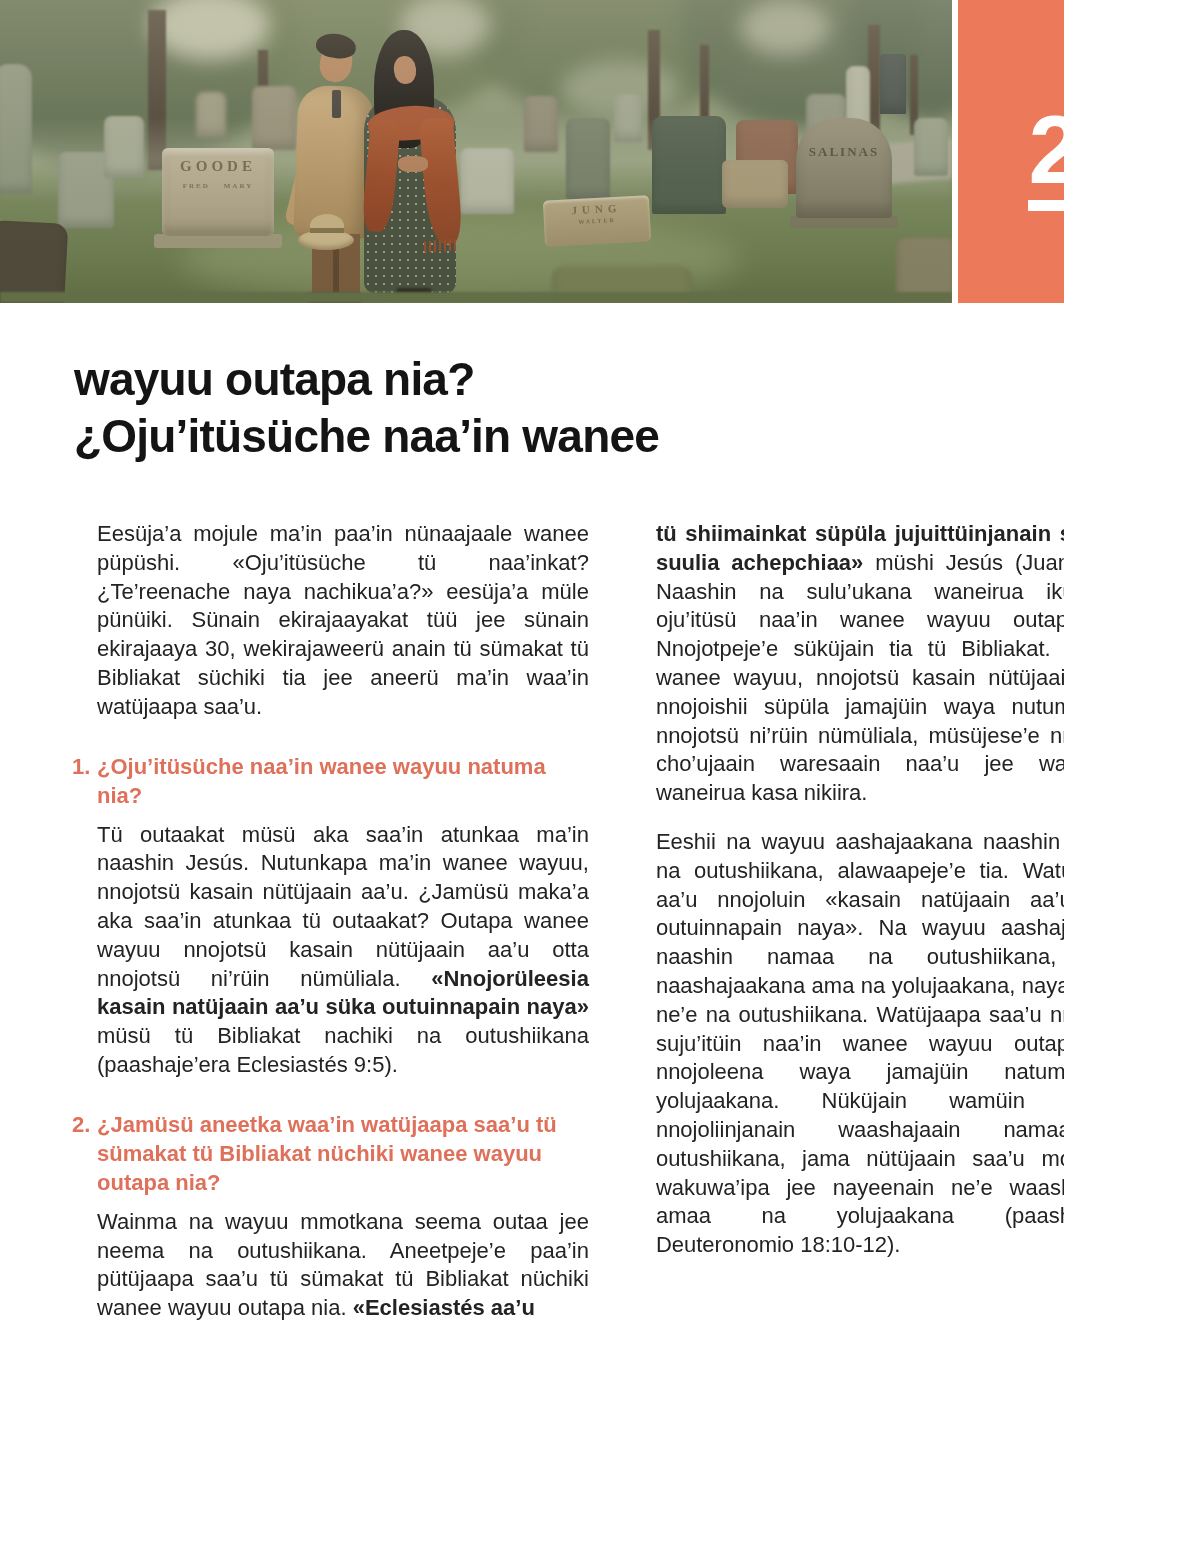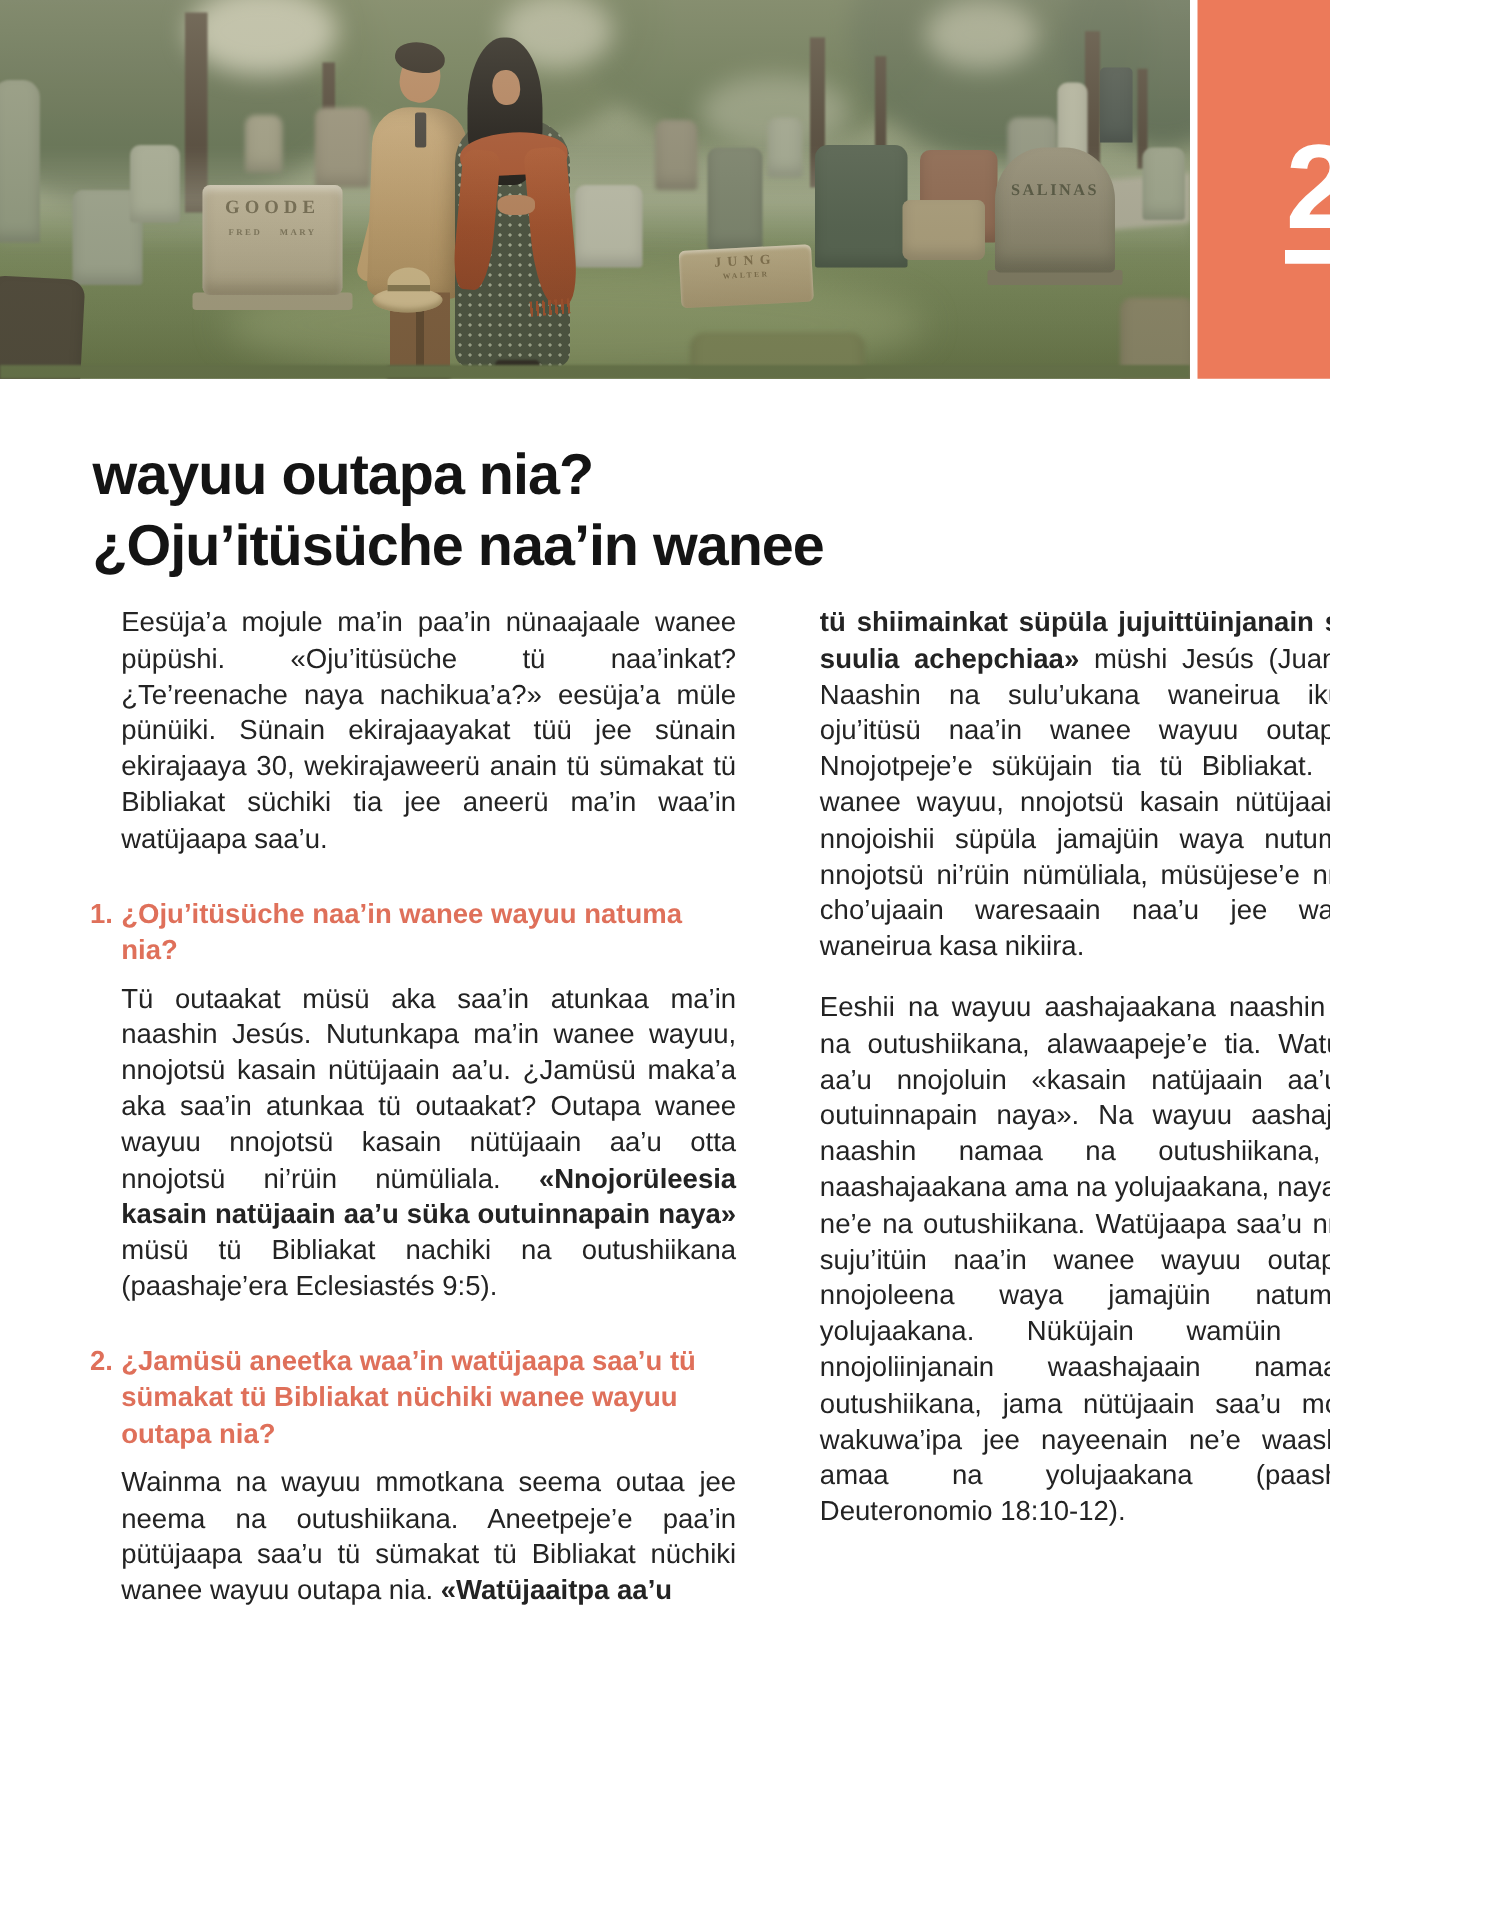--- a/index.html
+++ b/index.html
@@ -111,21 +111,21 @@
   .tab-num{position:absolute;left:0;right:0;top:102px;text-align:center;color:#ffffff;
     font-size:96px;line-height:1;font-weight:bold;letter-spacing:-3px;}
   .tab-bar{position:absolute;left:50%;transform:translateX(-50%);top:200px;width:102px;height:11px;background:#ffffff;}
 
   
   .title{position:absolute;left:74px;top:351px;margin:0;font-size:46px;line-height:57px;
     font-weight:bold;color:#141414;letter-spacing:-0.8px;}
   .title span{display:block;}
 
   
-  .columns{position:absolute;left:97px;top:484px;width:1041px;display:flex;gap:67px;align-items:flex-start;}
+  .columns{position:absolute;left:97px;top:520px;width:1041px;display:flex;gap:67px;align-items:flex-start;}
   .col-left{width:503px;}
   .col-right{width:493px;}
   p.body{margin:0;font-size:22px;line-height:28.8px;color:#232323;text-align:justify;}
   p.body .seg-b{font-weight:bold;}
   .p-gap{margin-top:20px !important;}
   .question{display:flex;margin:30px 0 11px -25px;color:#df705a;font-weight:bold;
     font-size:22px;line-height:29px;}
   .qnum{flex:0 0 25px;width:25px;}
   .qtext{flex:1;}
 </style>
@@ -228,21 +228,21 @@
       <p class="body"><span>Eesüja’a mojule ma’in paa’in nünaajaale wanee püpüshi. «Oju’itüsüche tü naa’inkat? ¿Te’reenache naya nachikua’a?» eesüja’a müle pünüiki. Sünain ekirajaayakat tüü jee sünain ekirajaaya 30, wekirajaweerü anain tü sümakat tü Bibliakat süchiki tia jee aneerü ma’in waa’in watüjaapa saa’u.</span></p>
       <div class="question">
         <span class="qnum">1.</span>
         <span class="qtext">¿Oju’itüsüche naa’in wanee wayuu natuma nia?</span>
       </div>
       <p class="body"><span>Tü outaakat müsü aka saa’in atunkaa ma’in naashin Jesús. Nutunkapa ma’in wanee wayuu, nnojotsü kasain nütüjaain aa’u. ¿Jamüsü maka’a aka saa’in atunkaa tü outaakat? Outapa wanee wayuu nnojotsü kasain nütüjaain aa’u otta nnojotsü ni’rüin nümüliala. </span><span class="seg-b">«Nnojorüleesia kasain natüjaain aa’u süka outuinnapain naya»</span><span> müsü tü Bibliakat nachiki na outushiikana (paashaje’era Eclesiastés 9:5).</span></p>
       <div class="question">
         <span class="qnum">2.</span>
         <span class="qtext">¿Jamüsü aneetka waa’in watüjaapa saa’u tü sümakat tü Bibliakat nüchiki wanee wayuu outapa nia?</span>
       </div>
-      <p class="body"><span>Wainma na wayuu mmotkana seema outaa jee neema na outushiikana. Aneetpeje’e paa’in pütüjaapa saa’u tü sümakat tü Bibliakat nüchiki wanee wayuu outapa nia. </span><span class="seg-b">«Watüjaaitpa aa’u</span></p>
+      <p class="body"><span>Wainma na wayuu mmotkana seema outaa jee neema na outushiikana. Aneetpeje’e paa’in pütüjaapa saa’u tü sümakat tü Bibliakat nüchiki wanee wayuu outapa nia. </span><span class="seg-b">«Eclesiastés aa’u</span></p>
     </div>
     <div class="col-right">
       <p class="body"><span class="seg-b">tü shiimainkat süpüla jujuittüinjanain sütüma suulia achepchiaa»</span><span> müshi Jesús (Juan 8:32). Naashin na sulu’ukana waneirua iküleesia, oju’itüsü naa’in wanee wayuu outapa nia. Nnojotpeje’e süküjain tia tü Bibliakat. Outapa wanee wayuu, nnojotsü kasain nütüjaain aa’u, nnojoishii süpüla jamajüin waya nutuma otta nnojotsü ni’rüin nümüliala, müsüjese’e nnojoluin cho’ujaain waresaain naa’u jee waa’inrüin waneirua kasa nikiira.</span></p>
       <p class="body p-gap"><span>Eeshii na wayuu aashajaakana naashin namaa na outushiikana, alawaapeje’e tia. Watüjaaitpa aa’u nnojoluin «kasain natüjaain aa’u süka outuinnapain naya». Na wayuu aashajaakana naashin namaa na outushiikana, naya naashajaakana ama na yolujaakana, nayayaashii ne’e na outushiikana. Watüjaapa saa’u nnojoluin suju’itüin naa’in wanee wayuu outapa nia, nnojoleena waya jamajüin natuma na yolujaakana. Nüküjain wamüin Jehová nnojoliinjanain waashajaain namaa na outushiikana, jama nütüjaain saa’u mojeerüin wakuwa’ipa jee nayeenain ne’e waashajaaka amaa na yolujaakana (paashaje’era Deuteronomio 18:10-12).</span></p>
     </div>
   </div>
 
 </div>
 
 </body></html>

